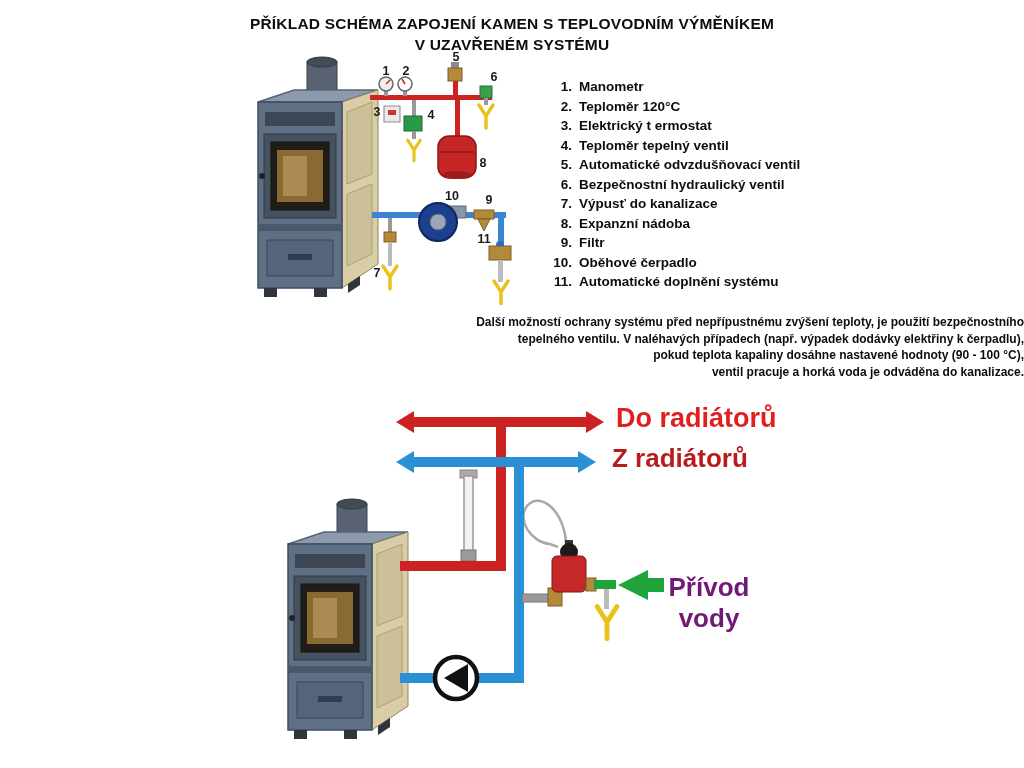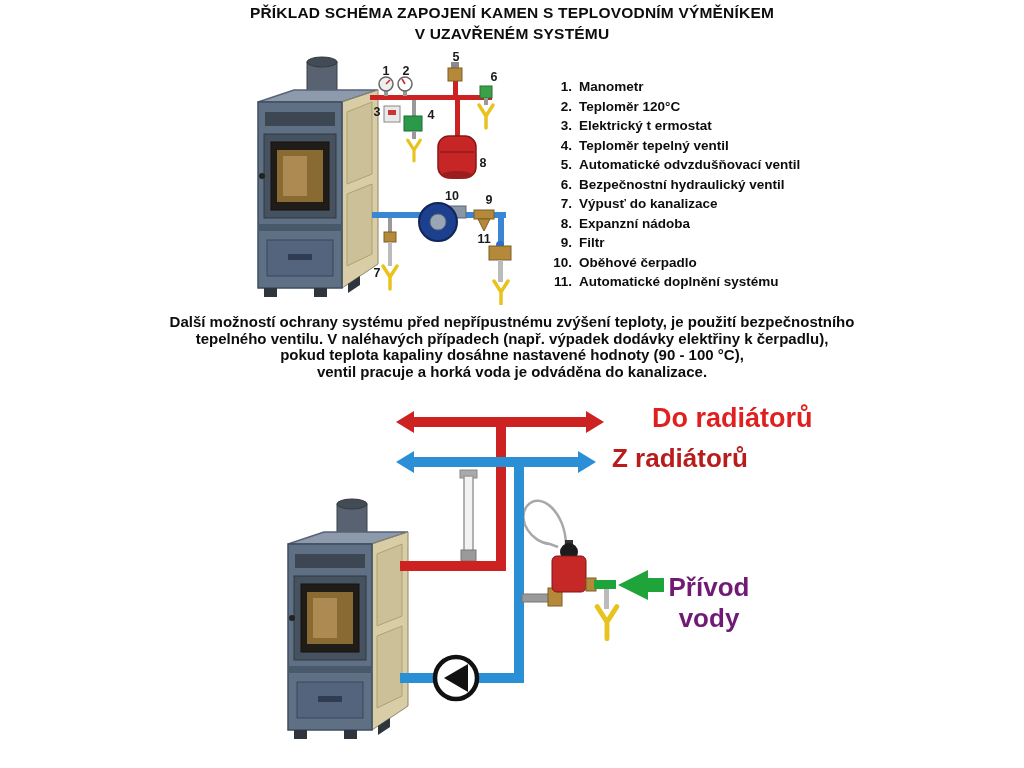--- a/index.html
+++ b/index.html
@@ -1,32 +1,32 @@
 <!DOCTYPE html>
 <html><head>
 <meta charset="utf-8">
 <style>
   html,body { margin:0; padding:0; background:#fff; }
   .page {
     position:relative; width:1024px; height:768px; background:#ffffff;
     font-family:"Liberation Sans", sans-serif; overflow:hidden; color:#111;
   }
   .title {
-    position:absolute; top:2px; left:0; width:100%; text-align:center;
+    position:absolute; top:13px; left:0; width:100%; text-align:center;
     font-weight:bold; font-size:15.5px; line-height:21px; letter-spacing:.2px; color:#0d0d0d;
   }
   .legend { position:absolute; left:540px; top:77px; font-size:13.5px; font-weight:bold; color:#0d0d0d; }
   .legend-row { display:flex; line-height:19.5px; white-space:nowrap; }
   .legend-num { width:32px; text-align:right; margin-right:7px; }
   .note {
-    position:absolute; top:314px; left:0; width:100%; text-align:center;
-    font-weight:bold; font-size:15px; line-height:16.5px; color:#0d0d0d;
+    position:absolute; top:314px; left:0; width:100%; text-align:right;
+    font-weight:bold; font-size:12px; line-height:16.5px; color:#0d0d0d;
   }
   .flow-label { position:absolute; font-weight:bold; white-space:nowrap; }
-  .lbl-hot  { left:616px; top:403px; font-size:27px; color:#e01f1f;margin-left:36px; }
+  .lbl-hot  { left:616px; top:403px; font-size:27px; color:#e01f1f; }
   .lbl-cold { left:612px; top:443px; font-size:26px; color:#b91c1c; }
   .lbl-supply { left:650px; top:572px; width:118px; text-align:center; font-size:26px; line-height:31px; color:#701a75; }
   svg { position:absolute; }
   #top-schematic { left:240px; top:52px; }
   #bottom-schematic { left:270px; top:392px; }
   svg text { font-family:"Liberation Sans", sans-serif; font-weight:bold; fill:#1a1a1a; font-size:12.5px; }
 </style>
 </head>
 <body>
 

